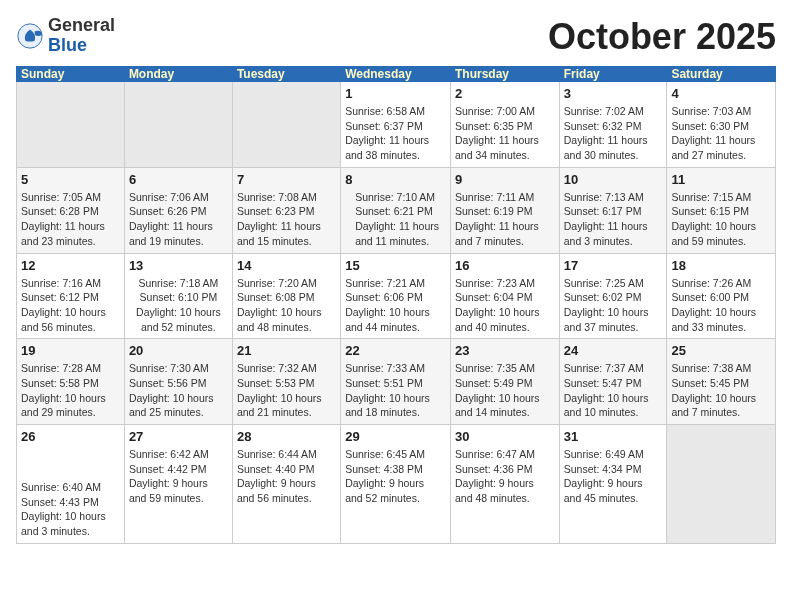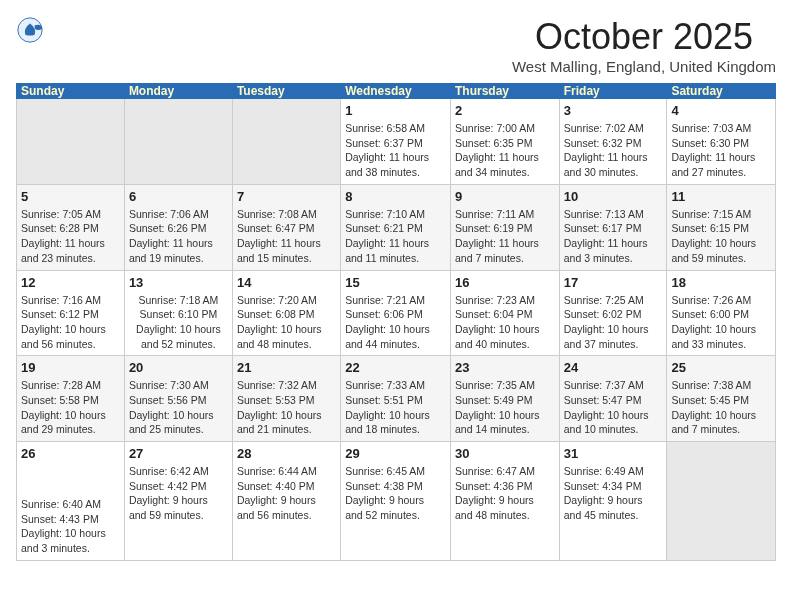--- a/index.html
+++ b/index.html
@@ -33,23 +33,22 @@
       width: 28px;
       height: 28px;
       margin-right: 4px;
       position: relative;
     }
     .title-area {
       text-align: right;
     }
     .month-title {
       font-size: 36px;
-      font-weight: normal;
+      font-weight: bold;
       color: #222;
-      text-align: center;
     }
     .location {
       font-size: 15px;
       color: #444;
     }
     table {
       width: 100%;
       border-collapse: collapse;
       font-size: 11px;
     }
@@ -93,24 +92,27 @@
 </head>
 <body>
 
 <div class="header">
   <div class="logo">
     <svg class="logo-icon" viewBox="0 0 30 30" width="36" height="36">
       <ellipse cx="15" cy="15" rx="13" ry="13" fill="#e8f0fb" stroke="#2a6bb5" stroke-width="1"></ellipse>
       <path d="M15 8 Q22 13 20 20 Q15 22 10 20 Q8 13 15 8Z" fill="#2a6bb5"></path>
       <path d="M20 10 Q28 8 28 14 Q24 16 20 14Z" fill="#2a6bb5"></path>
     </svg>
+    <div class="logo-text">
+      <span class="logo-general">General</span>
+      <span class="logo-blue">Blue</span>
+    </div>
   </div>
   <div class="title-area">
     <div class="month-title">October 2025</div>
-    <div class="location">West Malling, England, United Kingdom</div>
   </div>
 </div>
 
 <table>
   <thead>
     <tr>
     <th>Sunday</th>
         <th>Monday</th>
         <th>Tuesday</th>
         <th>Wednesday</th>
@@ -164,27 +166,27 @@
         <td>
           <div class="day-num">6</div>
           <div class="day-info" style="white-space: pre-line;">Sunrise: 7:06 AM
 Sunset: 6:26 PM
 Daylight: 11 hours
 and 19 minutes.</div>
         </td>
         <td>
           <div class="day-num">7</div>
           <div class="day-info" style="white-space: pre-line;">Sunrise: 7:08 AM
-Sunset: 6:47 PM
+Sunset: 6:23 PM
 Daylight: 11 hours
 and 15 minutes.</div>
         </td>
         <td>
           <div class="day-num">8</div>
-          <div class="day-info" style="white-space: pre-line;">Sunrise: 7:10 AM
+          <div class="day-info" style="white-space: pre-line; margin-left: 10px;">Sunrise: 7:10 AM
 Sunset: 6:21 PM
 Daylight: 11 hours
 and 11 minutes.</div>
         </td>
         <td>
           <div class="day-num">9</div>
           <div class="day-info" style="white-space: pre-line;">Sunrise: 7:11 AM
 Sunset: 6:19 PM
 Daylight: 11 hours
 and 7 minutes.</div>

